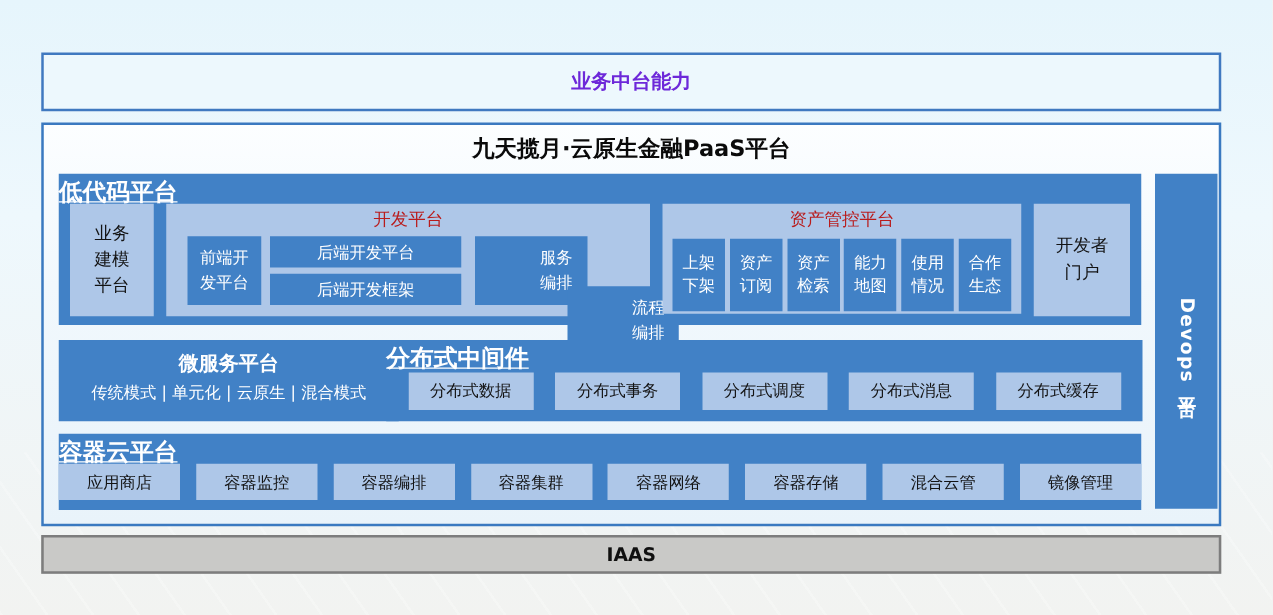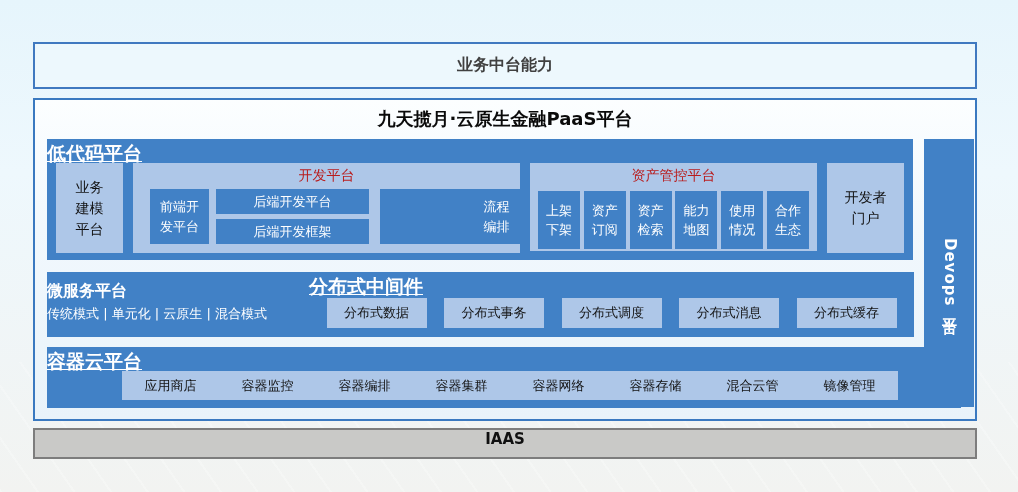--- a/index.html
+++ b/index.html
@@ -13,21 +13,21 @@
   }
   .stage::after {
     content:""; position:absolute; left:0; bottom:0; width:100%; height:130px;
     background:repeating-linear-gradient(55deg, rgba(255,255,255,0.55) 0 2px, rgba(255,255,255,0) 2px 30px);
     opacity:.45; pointer-events:none;
   }
   .banner {
     position:absolute; left:33px; top:42px; width:940px; height:43px;
     border:2px solid #4079c0; background:#edf8fd;
     display:flex; align-items:center; justify-content:center;
-    font-size:16px; font-weight:bold; color:#404040; z-index:2;
+    font-size:16px; font-weight:bold; color:#6d28d9; z-index:2;
   }
   .main {
     position:absolute; left:33px; top:98px; width:940px; height:319px;
     border:2px solid #3a79c0;
     background:linear-gradient(180deg,#fcfeff 0%,#f1f8fd 40%,#e9f3fa 100%);
     z-index:2;
   }
   .main-title {
     position:absolute; top:7px; left:0; right:0; text-align:center;
     font-size:18px; font-weight:bold; color:#0a0a0a;
@@ -42,52 +42,52 @@
   .block-title { position:absolute; top:2px; left:0; right:0; text-align:left; font-size:19px; font-weight:bold;text-decoration:underline; }
   .bizmod { position:absolute; left:9px; top:24px; width:67px; height:90px; font-size:14px; }
   .devplat { position:absolute; left:86px; top:24px; width:387px; height:90px; }
   .sub-title { position:absolute; top:4px; left:0; right:0; text-align:center; font-size:14px; color:#b91c1c; }
   .frontend { position:absolute; left:17px; top:26px; width:59px; height:55px; font-size:13px; }
   .backend-stack { position:absolute; left:83px; top:26px; width:153px; height:55px;
     display:flex; flex-direction:column; justify-content:space-between; }
   .backend-box { height:25px; font-size:13px; }
   .orch { position:absolute; top:26px; width:50px; height:55px; font-size:13px;padding-left:40px; }
   .svc  { left:247px; }
-  .proc { left:299px; width:49px; }
+  .proc { left:321px; width:49px;margin-top:40px; }
   .assetplat { position:absolute; left:483px; top:24px; width:287px; height:88px; }
   .asset-row { position:absolute; left:8px; right:8px; top:28px; display:flex; justify-content:space-between; }
   .asset-box { width:42px; height:58px; font-size:13px; }
   .portal { position:absolute; left:780px; top:24px; width:77px; height:90px; font-size:14px; }
 
   
   .devops {
     position:absolute; left:889px; top:39px; width:50px; height:268px;
     writing-mode:vertical-rl; text-orientation:mixed;
     display:flex; align-items:center; justify-content:center;
     font-size:15px; font-weight:bold; letter-spacing:1px;
   }
 
   
-  .micro { position:absolute; left:12px; top:172px; width:272px; height:65px; text-align:left; }
+  .micro { position:absolute; left:12px; top:172px; width:272px; height:65px; text-align:center; }
   .micro-title { margin-top:9px; font-size:16px; font-weight:bold; }
   .micro-sub { margin-top:3px; font-size:13px; }
   .middleware { position:absolute; left:274px; top:172px; width:605px; height:65px; }
   .mw-row { position:absolute; left:0; right:0; top:26px; display:flex; justify-content:space-evenly; }
   .mw-box { width:100px; height:30px; font-size:13px; }
 
   
-  .cloud { position:absolute; left:12px; top:247px; width:866px; height:61px;padding-left:48px; }
-  .cloud-row { position:absolute; left:12px; right:0; top:24px; display:flex; justify-content:center;border-radius:13px; }
+  .cloud { position:absolute; left:12px; top:247px; width:866px; height:61px; }
+  .cloud-row { position:absolute; left:0; right:0; top:24px; display:flex; justify-content:space-between;border-radius:13px; }
   .cloud-box { width:97px; height:29px; font-size:13px; }
 
   
   .iaas {
     position:absolute; left:33px; top:428px; width:940px; height:27px;
     border:2px solid #7d7d7d; background:#c9c9c7;
-    display:flex; justify-content:center;
+    display:flex; align-items:center; justify-content:center;
     font-size:15px; font-weight:bold; color:#101010; z-index:2;
   }
 </style>
 </head>
 <body>
 
 <div class="stage">
 
   <div class="banner">
     <span>业务中台能力</span>

